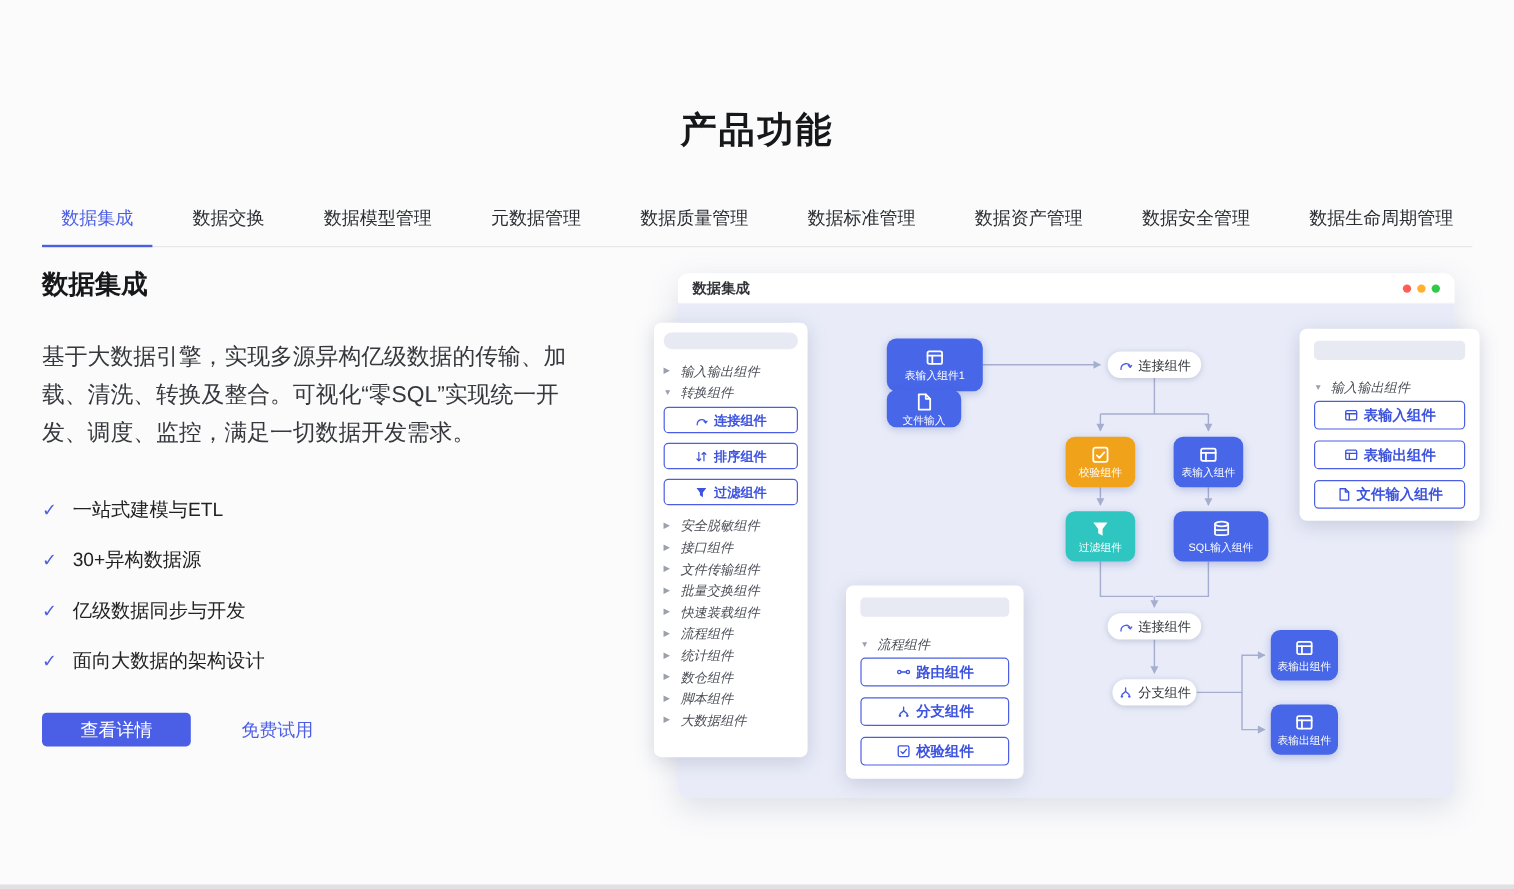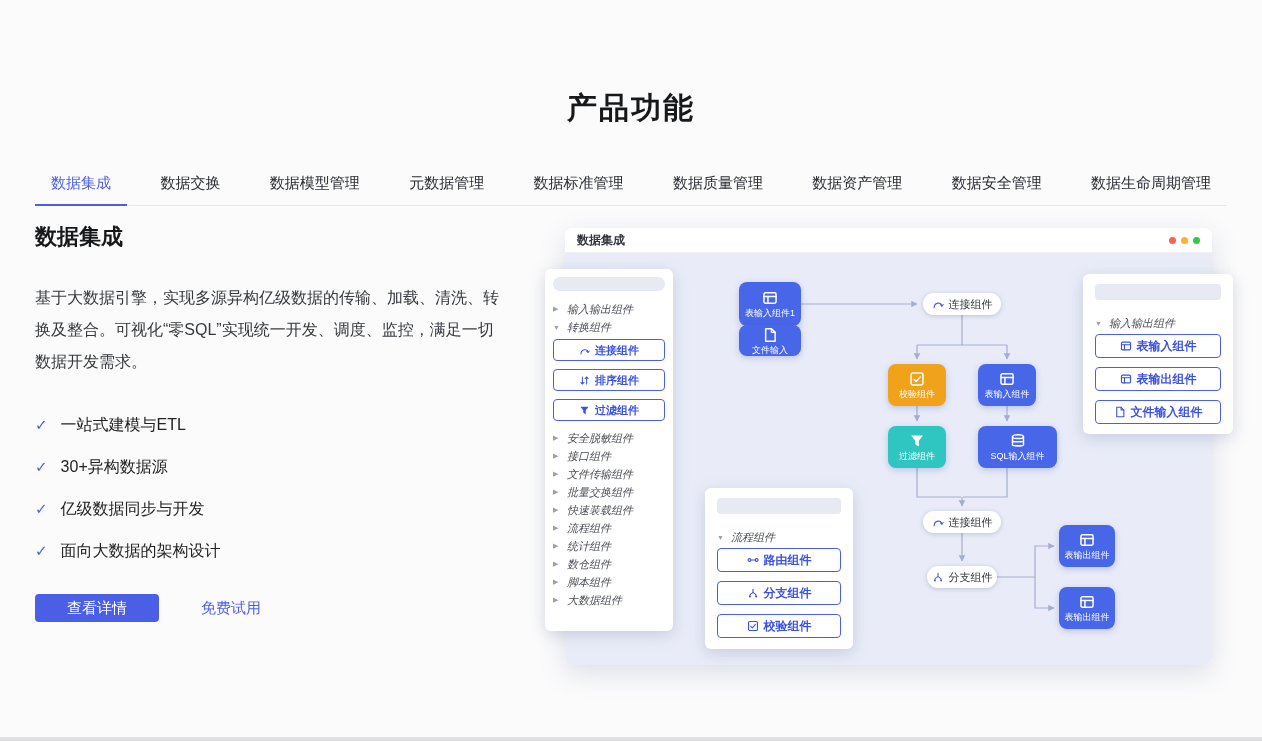--- a/index.html
+++ b/index.html
@@ -44,21 +44,21 @@
     content:"";
     position:absolute;
     left:0; right:0; bottom:-1px;
     height:2px;
     background:#4c5fe4;
   }
 
   
   .intro { position:absolute; left:35px; top:222px; width:468px; }
   .intro h2 { font-size:22px; font-weight:bold; color:#17181a; margin-bottom:30px; }
-  .intro .desc { font-size:16px; color:#36383d; line-height:32px; margin-bottom:26px; }
+  .intro .desc { font-size:19px; color:#36383d; line-height:32px; margin-bottom:26px; }
   .features { list-style:none; }
   .features li { display:flex; align-items:center; gap:13px; height:42px; font-size:16px; color:#222; }
   .check { color:#4c5fe4; font-weight:bold; font-size:15px; }
   .cta-row { margin-top:22px; display:flex; align-items:center; gap:42px; }
   .btn-primary {
     width:124px; height:28px;
     background:#4a5fe5; color:#fff;
     border:none; border-radius:4px;
     font-size:15px; cursor:pointer;
     font-family:inherit;
@@ -224,22 +224,22 @@
   </defs>
 </svg>
 
 <h1 class="page-title">产品功能</h1>
 
 <nav class="tabs">
   <div class="tab active">数据集成</div>
   <div class="tab">数据交换</div>
   <div class="tab">数据模型管理</div>
   <div class="tab">元数据管理</div>
+  <div class="tab">数据质量管理</div>
   <div class="tab">数据标准管理</div>
-  <div class="tab">数据质量管理</div>
   <div class="tab">数据资产管理</div>
   <div class="tab">数据安全管理</div>
   <div class="tab">数据生命周期管理</div>
 </nav>
 
 <section class="intro">
   <h2>数据集成</h2>
   <p class="desc">基于大数据引擎，实现多源异构亿级数据的传输、加载、清洗、转换及整合。可视化“零SQL”实现统一开发、调度、监控，满足一切数据开发需求。</p>
   <ul class="features">
     <li>
@@ -293,21 +293,21 @@
         <path d="M442,153 V168" marker-end="url(#arr)"></path>
         <path d="M352,215 V244 H396"></path>
         <path d="M442,215 V244 H398"></path>
         <path d="M397,244 V253" marker-end="url(#arr)"></path>
         <path d="M397,280 V308" marker-end="url(#arr)"></path>
         <path d="M432,324 H470 V293 H489" marker-end="url(#arr)"></path>
         <path d="M470,324 V355 H489" marker-end="url(#arr)"></path>
       </g>
     </svg>
 
-    <div class="node blue" style="left:174px;top:29px;width:62px;height:44px">
+    <div class="node blue" style="left:174px;top:29px;width:80px;height:44px">
       <svg class="nic">
           <use href="#i-table"></use>
         </svg>
       <span class="nlabel">表输入组件1</span>
     </div>
 
     <div class="pill" style="left:358px;top:40px;width:78px;height:22px">
       <svg class="pic">
           <use href="#i-join"></use>
         </svg>

